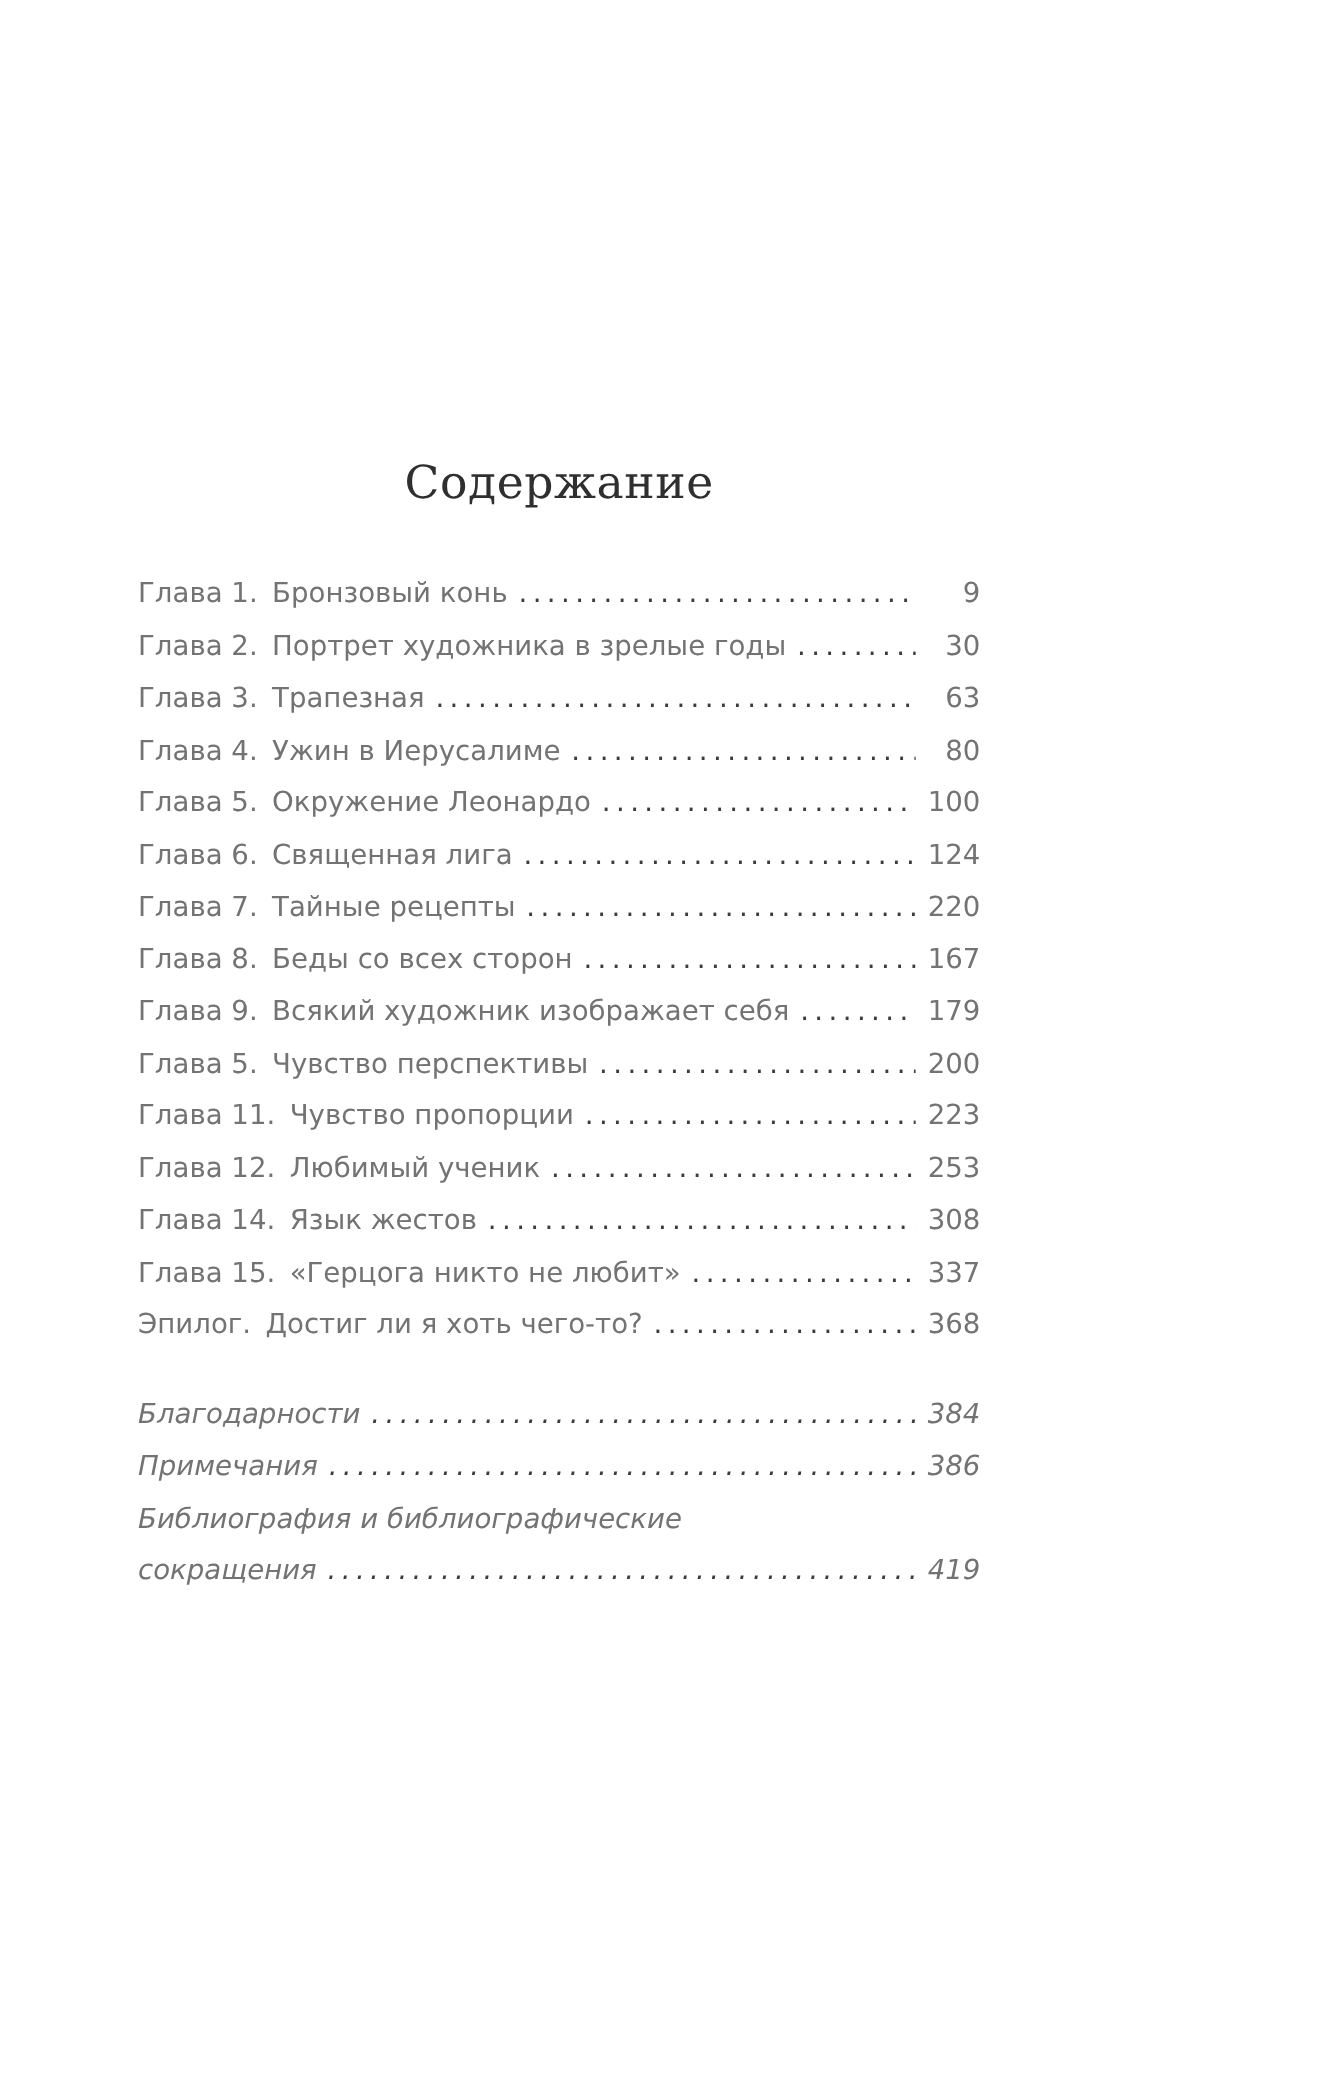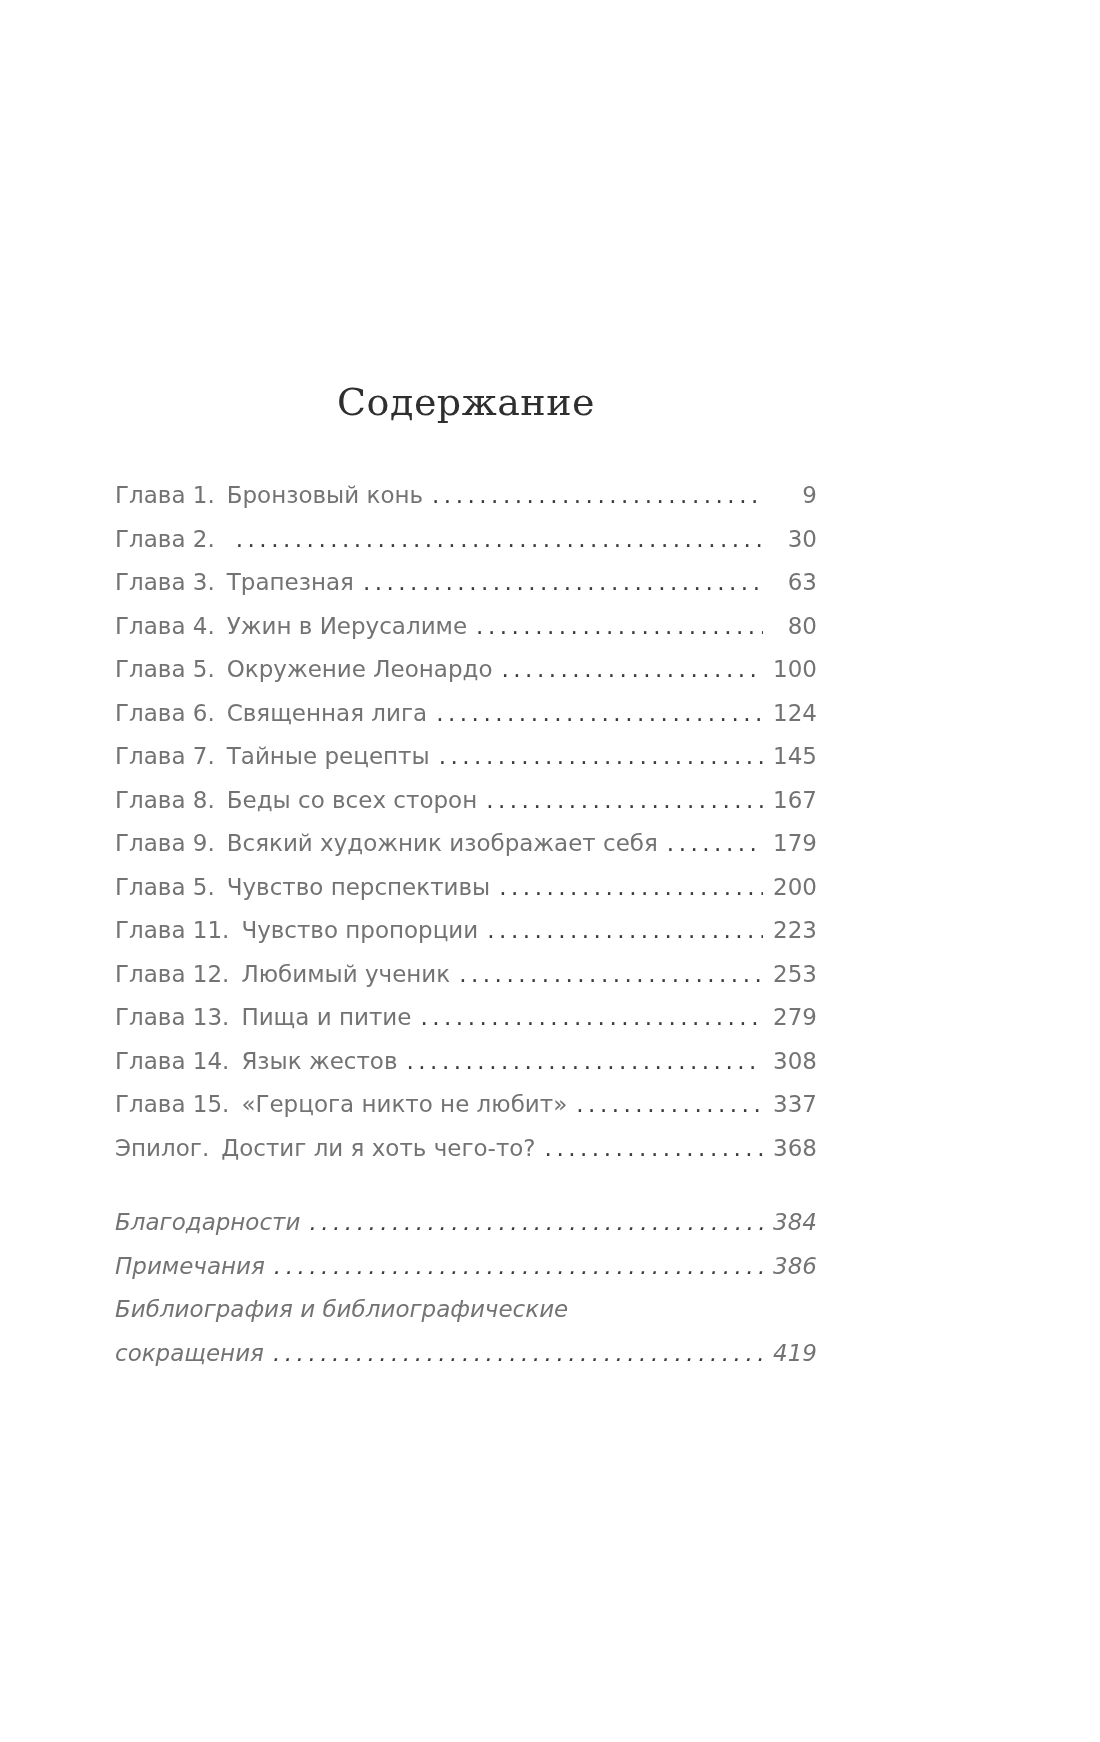--- a/index.html
+++ b/index.html
@@ -65,20 +65,21 @@
 
   <div>
     <div class="row">
       <span class="lbl">Глава 1.</span>
       <span class="ttl">Бронзовый конь</span>
       <span class="leader"></span>
       <span class="num">9</span>
     </div>
     <div class="row">
       <span class="lbl">Глава 2.</span>
+      <span class="ttl">Портрет художника в зрелые годы</span>
       <span class="leader"></span>
       <span class="num">30</span>
     </div>
     <div class="row">
       <span class="lbl">Глава 3.</span>
       <span class="ttl">Трапезная</span>
       <span class="leader"></span>
       <span class="num">63</span>
     </div>
     <div class="row">
@@ -96,21 +97,21 @@
     <div class="row">
       <span class="lbl">Глава 6.</span>
       <span class="ttl">Священная лига</span>
       <span class="leader"></span>
       <span class="num">124</span>
     </div>
     <div class="row">
       <span class="lbl">Глава 7.</span>
       <span class="ttl">Тайные рецепты</span>
       <span class="leader"></span>
-      <span class="num">145</span>
+      <span class="num">220</span>
     </div>
     <div class="row">
       <span class="lbl">Глава 8.</span>
       <span class="ttl">Беды со всех сторон</span>
       <span class="leader"></span>
       <span class="num">167</span>
     </div>
     <div class="row">
       <span class="lbl">Глава 9.</span>
       <span class="ttl">Всякий художник изображает себя</span>
@@ -127,26 +128,20 @@
       <span class="lbl">Глава 11.</span>
       <span class="ttl">Чувство пропорции</span>
       <span class="leader"></span>
       <span class="num">223</span>
     </div>
     <div class="row">
       <span class="lbl">Глава 12.</span>
       <span class="ttl">Любимый ученик</span>
       <span class="leader"></span>
       <span class="num">253</span>
-    </div>
-    <div class="row">
-      <span class="lbl">Глава 13.</span>
-      <span class="ttl">Пища и питие</span>
-      <span class="leader"></span>
-      <span class="num">279</span>
     </div>
     <div class="row">
       <span class="lbl">Глава 14.</span>
       <span class="ttl">Язык жестов</span>
       <span class="leader"></span>
       <span class="num">308</span>
     </div>
     <div class="row">
       <span class="lbl">Глава 15.</span>
       <span class="ttl">«Герцога никто не любит»</span>

